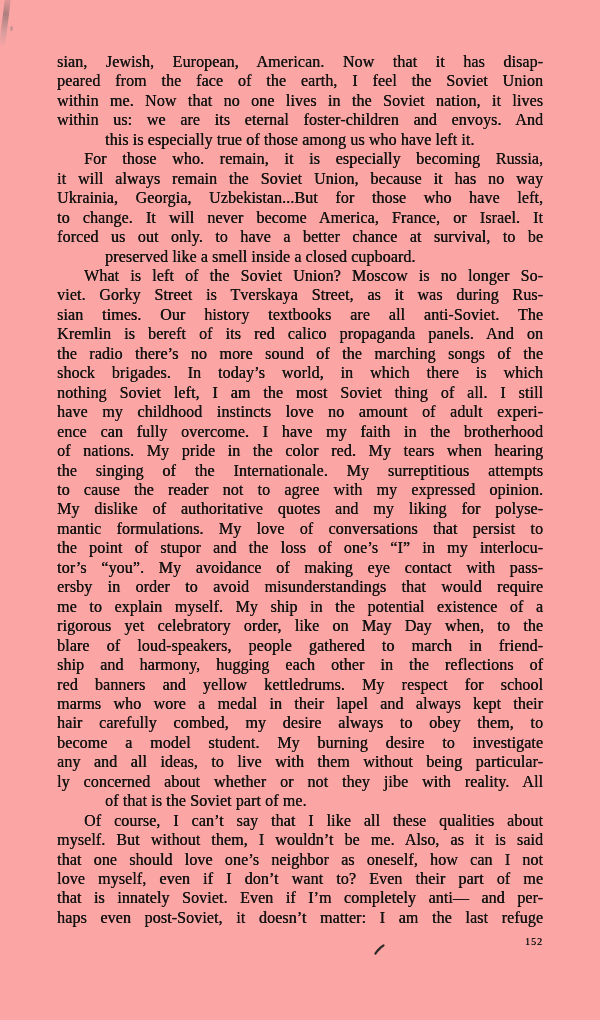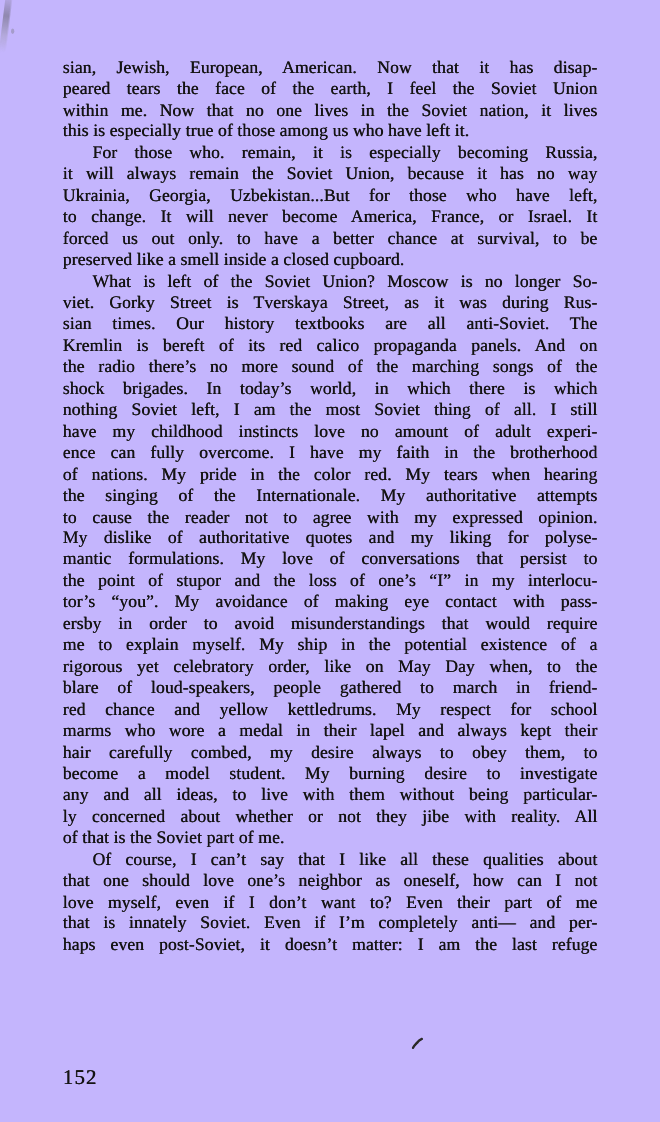--- a/index.html
+++ b/index.html
@@ -11,52 +11,53 @@
     height: 1020px;
     background: #fcfcfb;
     position: relative;
     overflow: hidden;
     font-family: "Liberation Serif", "DejaVu Serif", serif;
     color: #151413;
   }
   .book-page {
     position: absolute;
     inset: 0;
-    background: #c4b5fd;
+    background: #fca5a5;
   }
   .text-block {
     position: absolute;
     left: 57px;
     top: 52px;
     width: 486px;
   }
   .paragraph { margin: 0; }
   .line {
     font-size: 16px;
     line-height: 19.45px;
     text-align: justify;
     text-align-last: justify;
     letter-spacing: 0.1px;
     
     text-shadow: 0.35px 0 0 currentColor;
     white-space: normal;
   }
   .line.para-end {
     text-align-last: left;
+    margin-left: 48px;
   }
   .line.indent {
     text-indent: 27px;
   }
   .folio {
     position: absolute;
-    top: 970px;
+    top: 932px;
     left: 57px;
     width: 486px;
-    text-align: left;
-    font-size: 19px;
+    text-align: right;
+    font-size: 10px;
     line-height: 19px;
     letter-spacing: 1px;
     text-shadow: 0.35px 0 0 currentColor;
   }
   .pen-mark {
     position: absolute;
     left: 374px;
     top: 941px;
     width: 14px;
     height: 12px;
@@ -91,22 +92,23 @@
 <body>
 
 <div class="book-page">
 
   <div class="corner-smudge"></div>
   <div class="corner-speck"></div>
 
   <div class="text-block">
       <div class="paragraph">
         <div class="line">sian, Jewish, European, American. Now that it has disap-</div>
-        <div class="line">peared tears the face of the earth, I feel the Soviet Union</div>
+        <div class="line">peared from the face of the earth, I feel the Soviet Union</div>
         <div class="line">within me. Now that no one lives in the Soviet nation, it lives</div>
+        <div class="line">within us: we are its eternal foster-children and envoys. And</div>
         <div class="line para-end">this is especially true of those among us who have left it.</div>
       </div>
       <div class="paragraph">
         <div class="line indent">For those who. remain, it is especially becoming Russia,</div>
         <div class="line">it will always remain the Soviet Union, because it has no way</div>
         <div class="line">Ukrainia, Georgia, Uzbekistan...But for those who have left,</div>
         <div class="line">to change. It will never become America, France, or Israel. It</div>
         <div class="line">forced us out only. to have a better chance at survival, to be</div>
         <div class="line para-end">preserved like a smell inside a closed cupboard.</div>
       </div>
@@ -114,40 +116,42 @@
         <div class="line indent">What is left of the Soviet Union? Moscow is no longer So-</div>
         <div class="line">viet. Gorky Street is Tverskaya Street, as it was during Rus-</div>
         <div class="line">sian times. Our history textbooks are all anti-Soviet. The</div>
         <div class="line">Kremlin is bereft of its red calico propaganda panels. And on</div>
         <div class="line">the radio there’s no more sound of the marching songs of the</div>
         <div class="line">shock brigades. In today’s world, in which there is which</div>
         <div class="line">nothing Soviet left, I am the most Soviet thing of all. I still</div>
         <div class="line">have my childhood instincts love no amount of adult experi-</div>
         <div class="line">ence can fully overcome. I have my faith in the brotherhood</div>
         <div class="line">of nations. My pride in the color red. My tears when hearing</div>
-        <div class="line">the singing of the Internationale. My authoritative attempts</div>
+        <div class="line">the singing of the Internationale. My surreptitious attempts</div>
         <div class="line">to cause the reader not to agree with my expressed opinion.</div>
         <div class="line">My dislike of authoritative quotes and my liking for polyse-</div>
         <div class="line">mantic formulations. My love of conversations that persist to</div>
         <div class="line">the point of stupor and the loss of one’s “I” in my interlocu-</div>
         <div class="line">tor’s “you”. My avoidance of making eye contact with pass-</div>
         <div class="line">ersby in order to avoid misunderstandings that would require</div>
         <div class="line">me to explain myself. My ship in the potential existence of a</div>
         <div class="line">rigorous yet celebratory order, like on May Day when, to the</div>
         <div class="line">blare of loud-speakers, people gathered to march in friend-</div>
-        <div class="line">red chance and yellow kettledrums. My respect for school</div>
+        <div class="line">ship and harmony, hugging each other in the reflections of</div>
+        <div class="line">red banners and yellow kettledrums. My respect for school</div>
         <div class="line">marms who wore a medal in their lapel and always kept their</div>
         <div class="line">hair carefully combed, my desire always to obey them, to</div>
         <div class="line">become a model student. My burning desire to investigate</div>
         <div class="line">any and all ideas, to live with them without being particular-</div>
         <div class="line">ly concerned about whether or not they jibe with reality. All</div>
         <div class="line para-end">of that is the Soviet part of me.</div>
       </div>
       <div class="paragraph">
         <div class="line indent">Of course, I can’t say that I like all these qualities about</div>
+        <div class="line">myself. But without them, I wouldn’t be me. Also, as it is said</div>
         <div class="line">that one should love one’s neighbor as oneself, how can I not</div>
         <div class="line">love myself, even if I don’t want to? Even their part of me</div>
         <div class="line">that is innately Soviet. Even if I’m completely anti— and per-</div>
         <div class="line">haps even post-Soviet, it doesn’t matter: I am the last refuge</div>
       </div>
     </div>
 
   <div class="folio">152</div>
 
   <div class="pen-mark">

